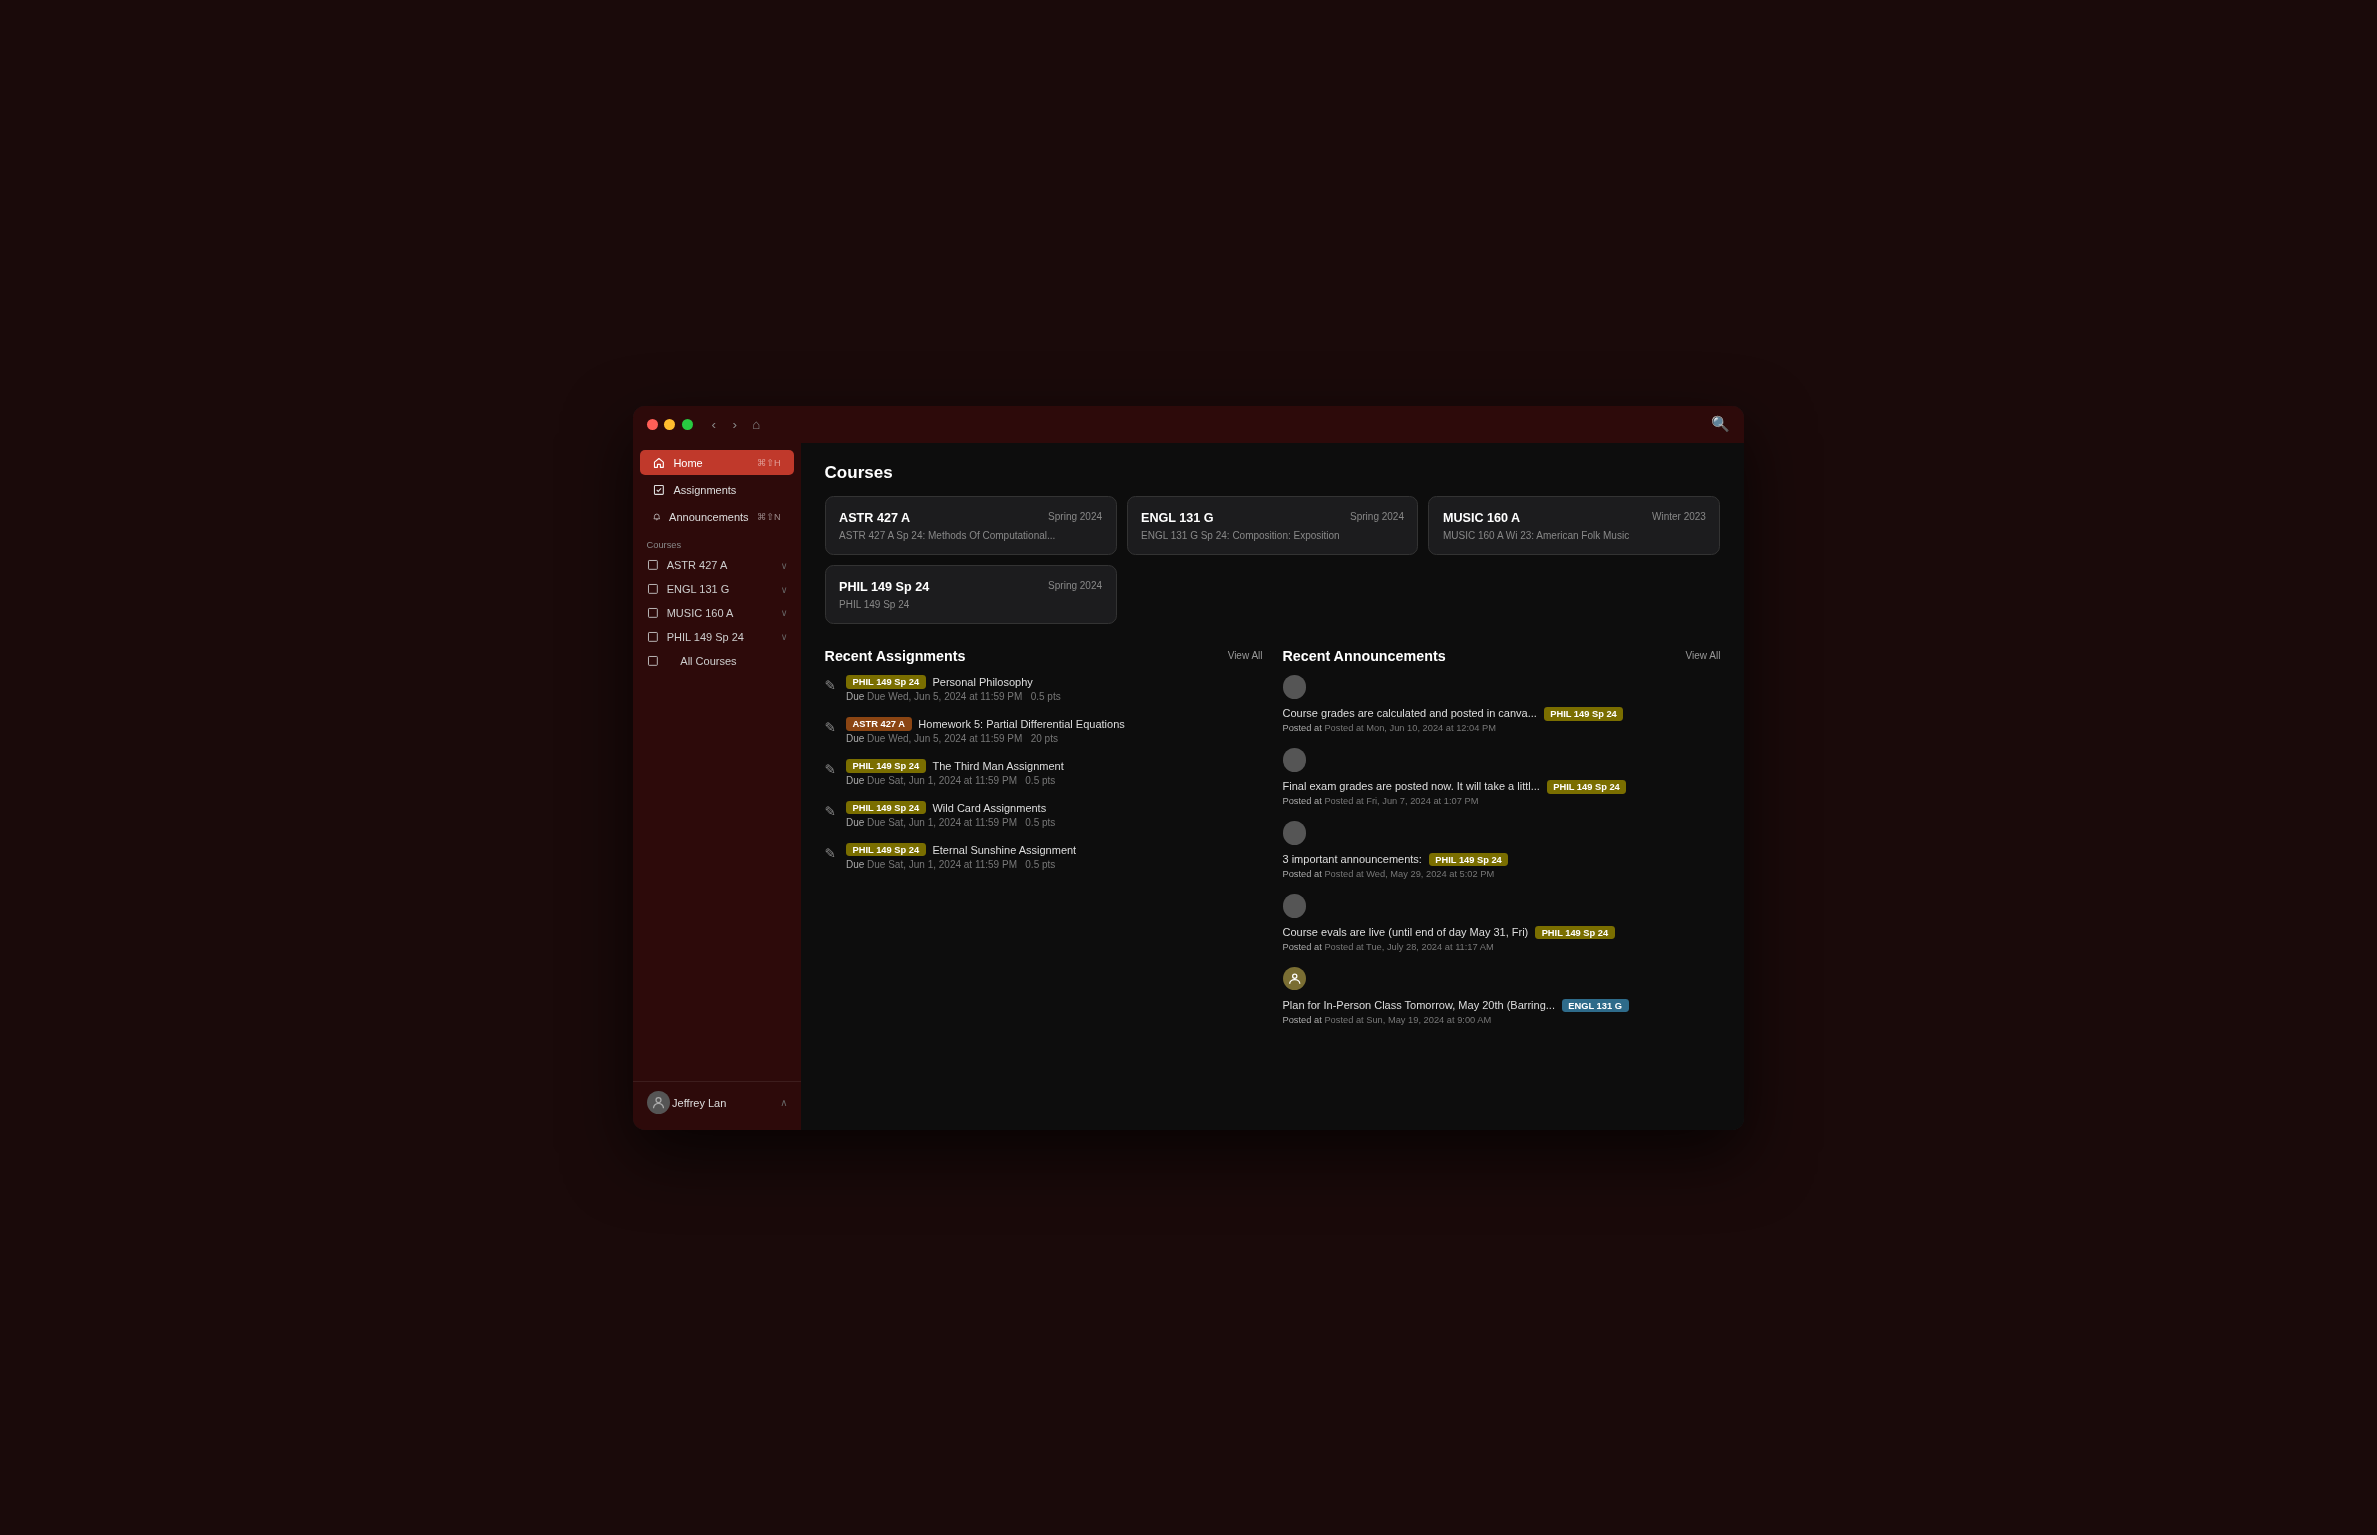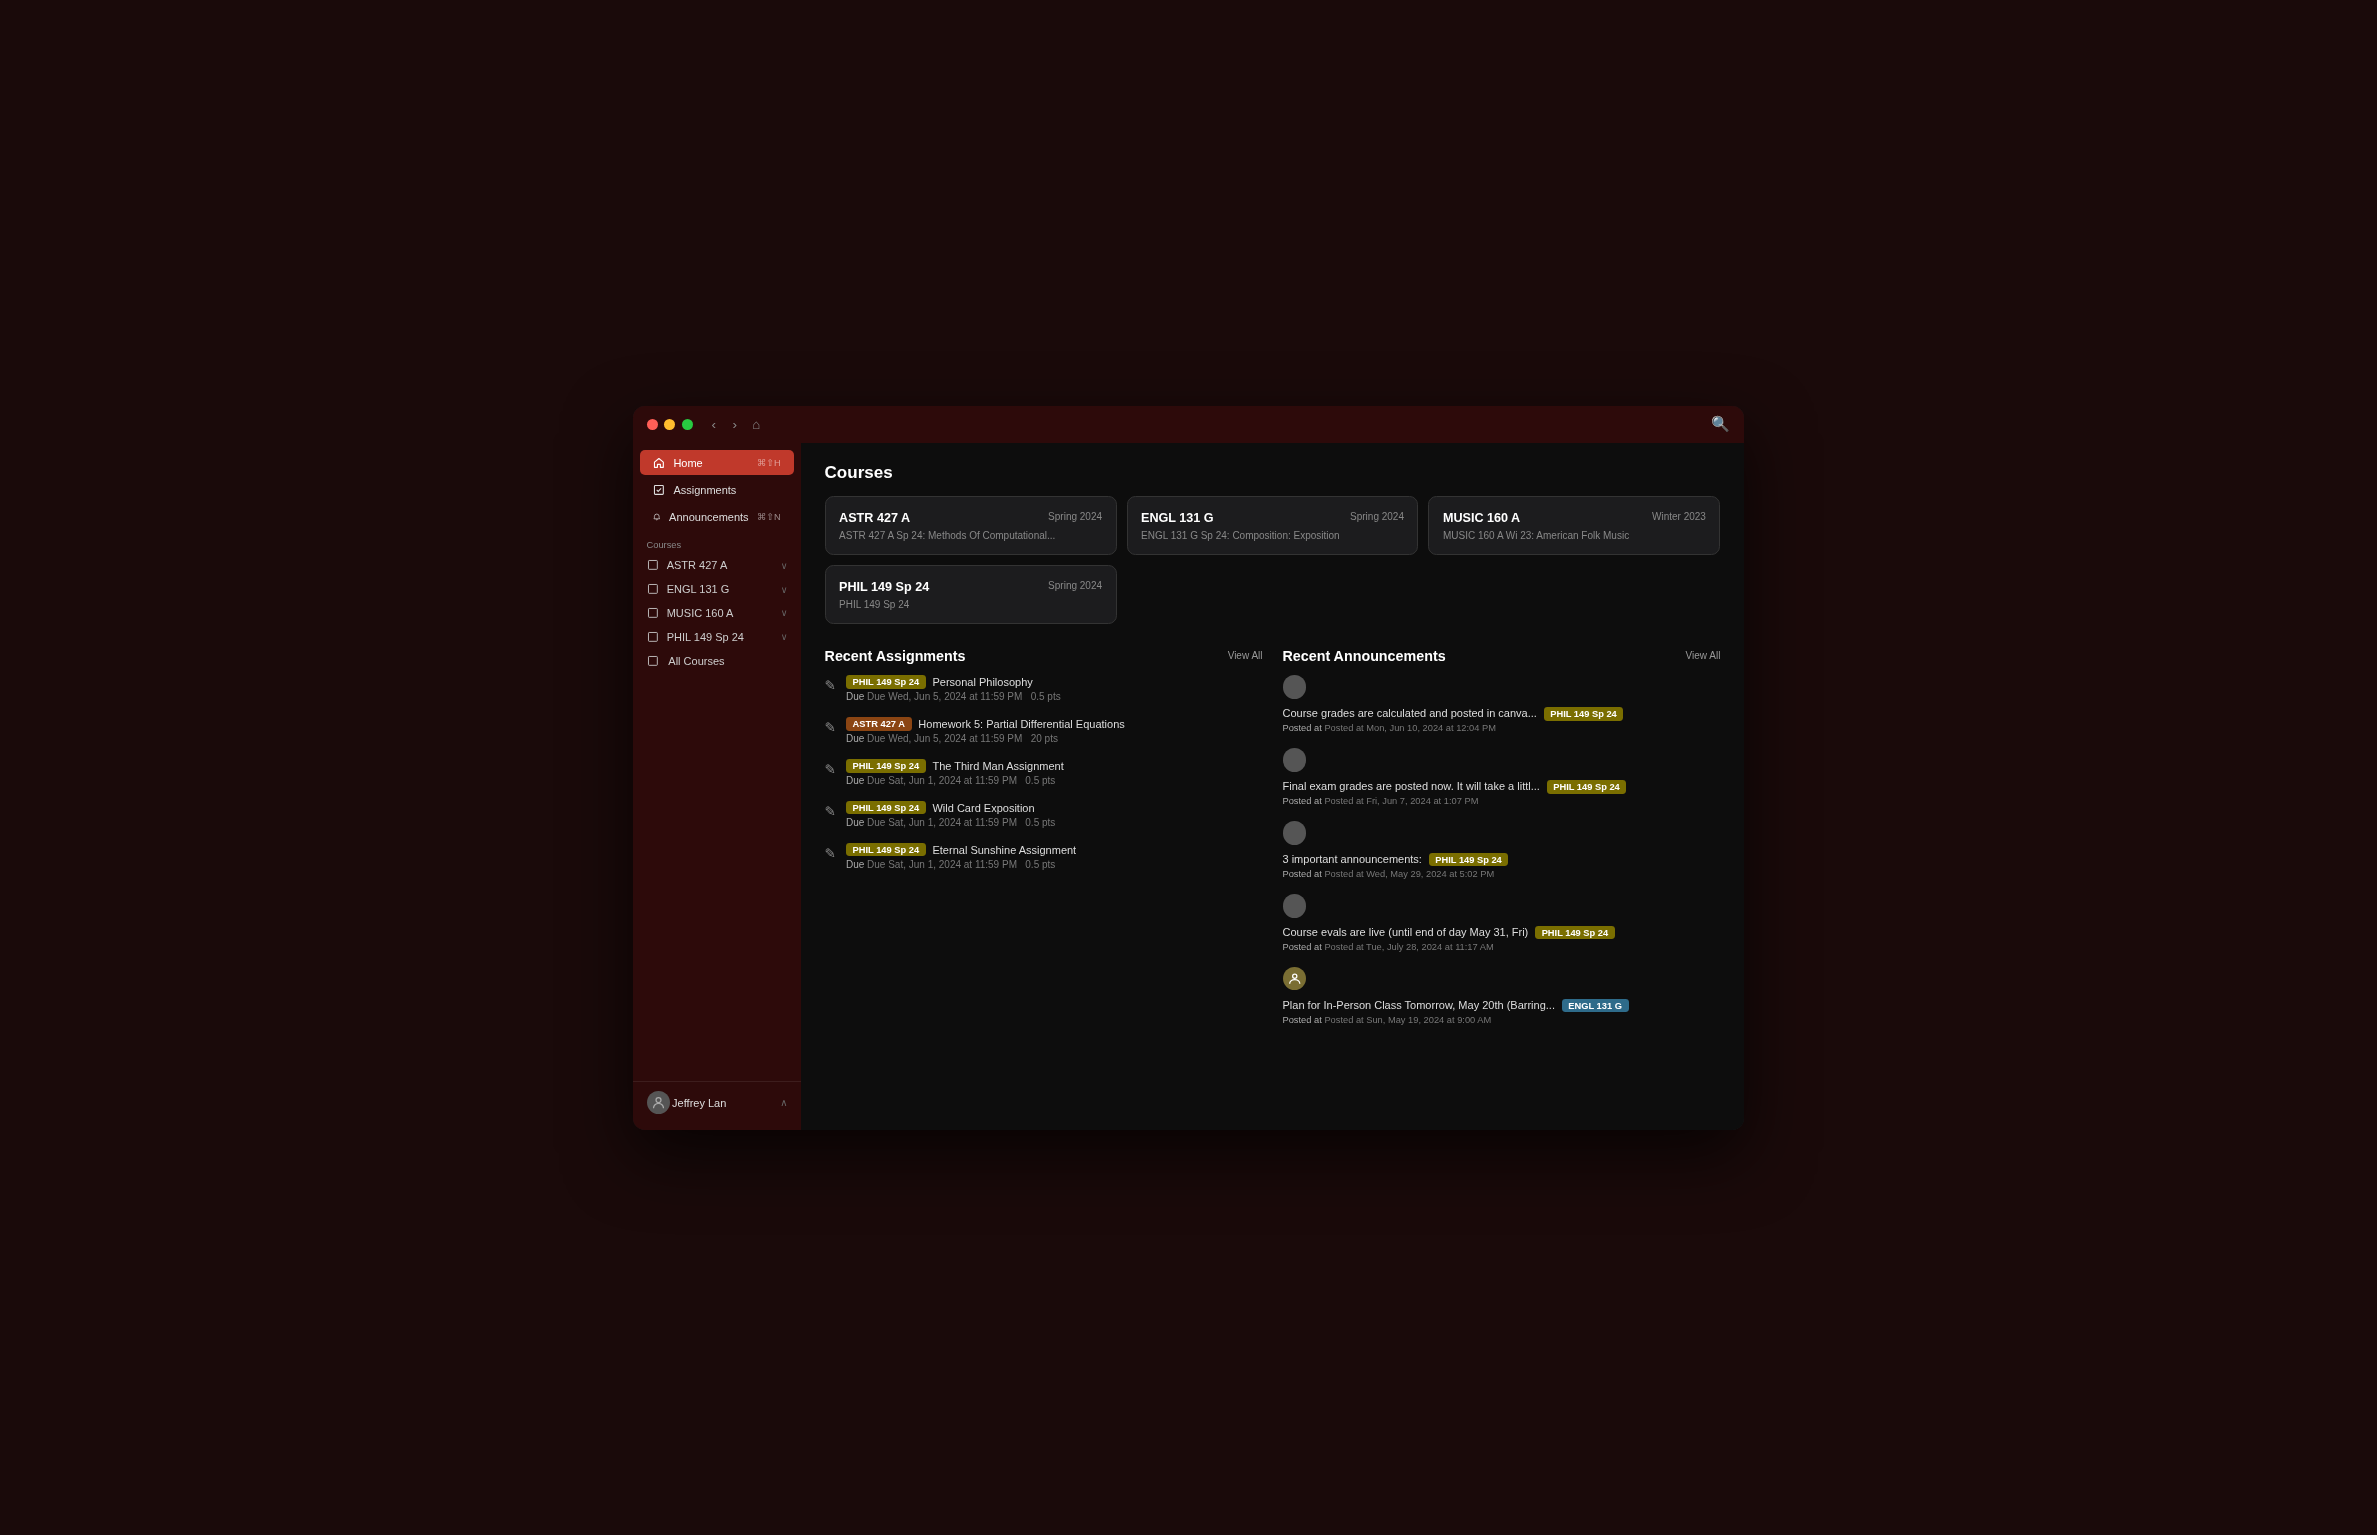--- a/index.html
+++ b/index.html
@@ -119,21 +119,21 @@
       color: #666;
       font-size: 9.3px;
     }
     .sidebar-all-courses {
       display: flex;
       align-items: center;
       padding: 5.9px 13.5px;
       cursor: pointer;
       color: #ccc;
       font-size: 11px;
-      gap: 10px;
+      gap: 22px;
     }
     .sidebar-bottom {
       margin-top: auto;
       border-top: 0.8px solid rgba(255,255,255,0.08);
       padding: 8.4px 13.5px;
       display: flex;
       align-items: center;
       gap: 2px;
       cursor: pointer;
     }
@@ -508,21 +508,21 @@
                 <span>0.5 pts</span>
               </div>
             </div>
           </div>
 
           <div class="assignment-item">
             <span class="assignment-icon">✎</span>
             <div class="assignment-info">
               <div class="assignment-title-row">
                 <span class="course-badge badge-phil">PHIL 149 Sp 24</span>
-                <span class="assignment-title">Wild Card Exposition</span>
+                <span class="assignment-title">Wild Card Assignments</span>
               </div>
               <div class="assignment-due">
                 <span class="due-label">Due</span>
                 <span>Due Sat, Jun 1, 2024 at 11:59 PM</span>&nbsp;&nbsp;
                 <span>0.5 pts</span>
               </div>
             </div>
           </div>
 
           <div class="assignment-item">

